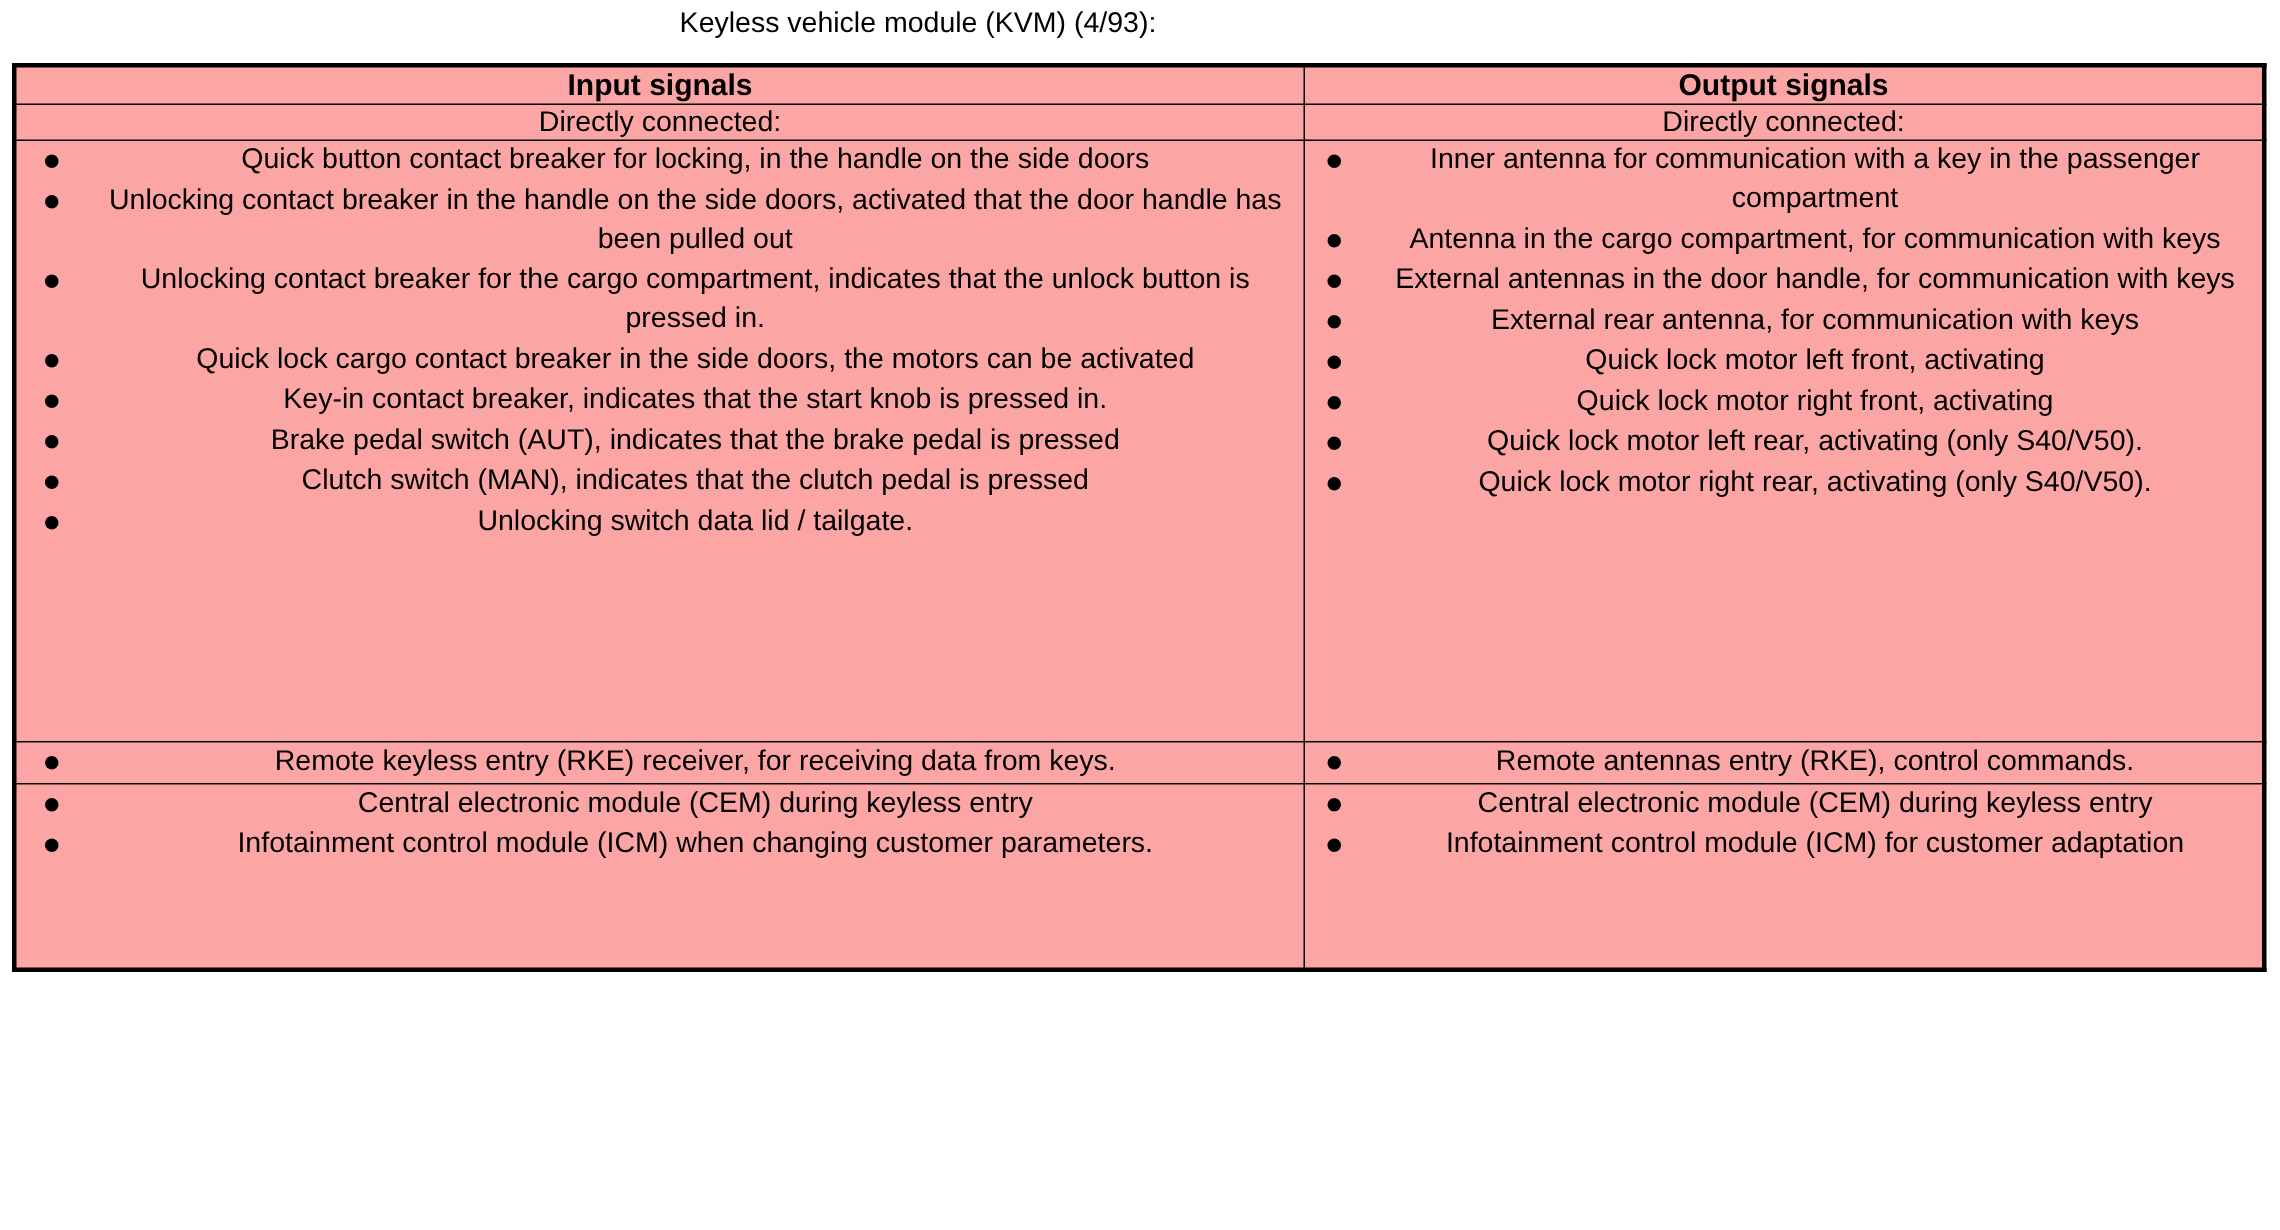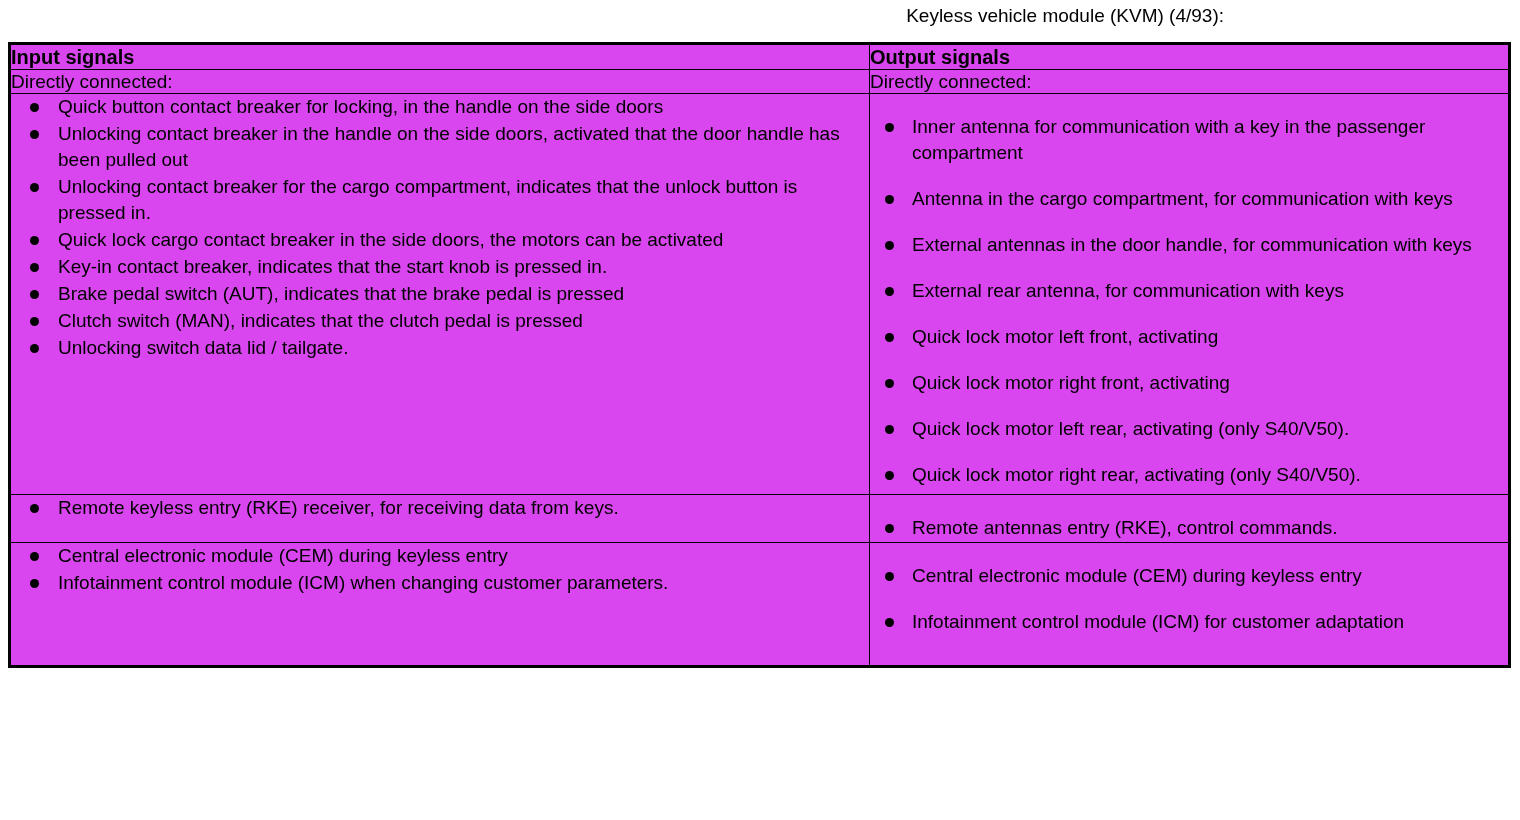--- a/index.html
+++ b/index.html
@@ -18,21 +18,21 @@
   #page {
     position: relative;
     width: 1520px;
     height: 820px;
   }
   .doc-title {
     position: absolute;
     left: 0;
     top: 4px;
     width: 1224px;
-    text-align: right;
+    text-align: center;
     font-size: 19px;
     line-height: 24px;
     color: #000;
     white-space: nowrap;
   }
   .kvm-table {
     position: absolute;
     left: 8px;
     top: 42px;
     width: 1500px;
@@ -41,21 +41,22 @@
     table-layout: fixed;
     background: #fff;
   }
   .kvm-table col.c-left  { width: 860px; }
   .kvm-table col.c-right { width: 640px; }
 
   .kvm-table td {
     border: 1.5px solid #000;
     vertical-align: top;
     padding: 0;
-    background: #d946ef;
+    background: #fca5a5;
+    text-align: center;
   }
   .hdr-cell {
     font-weight: bold;
     font-size: 20px;
     line-height: 24px;
     padding: 9px 10px 10px 10px;
     white-space: nowrap;
   }
   .sub-cell {
     font-weight: normal;
@@ -79,21 +80,20 @@
   }
   ul.blist > li {
     position: relative;
     font-size: 19px;
     line-height: 26px;
     padding-left: 47px;
     margin: 0 0 1px 0;
   }
   ul.blist.rcol > li {
     padding-left: 42px;
-    margin-top: 20px;
   }
   ul.blist > li .bullet {
     position: absolute;
     left: 19px;
     top: 9px;
     width: 9px;
     height: 9px;
     background: #000;
     border-radius: 50%;
     display: block;

